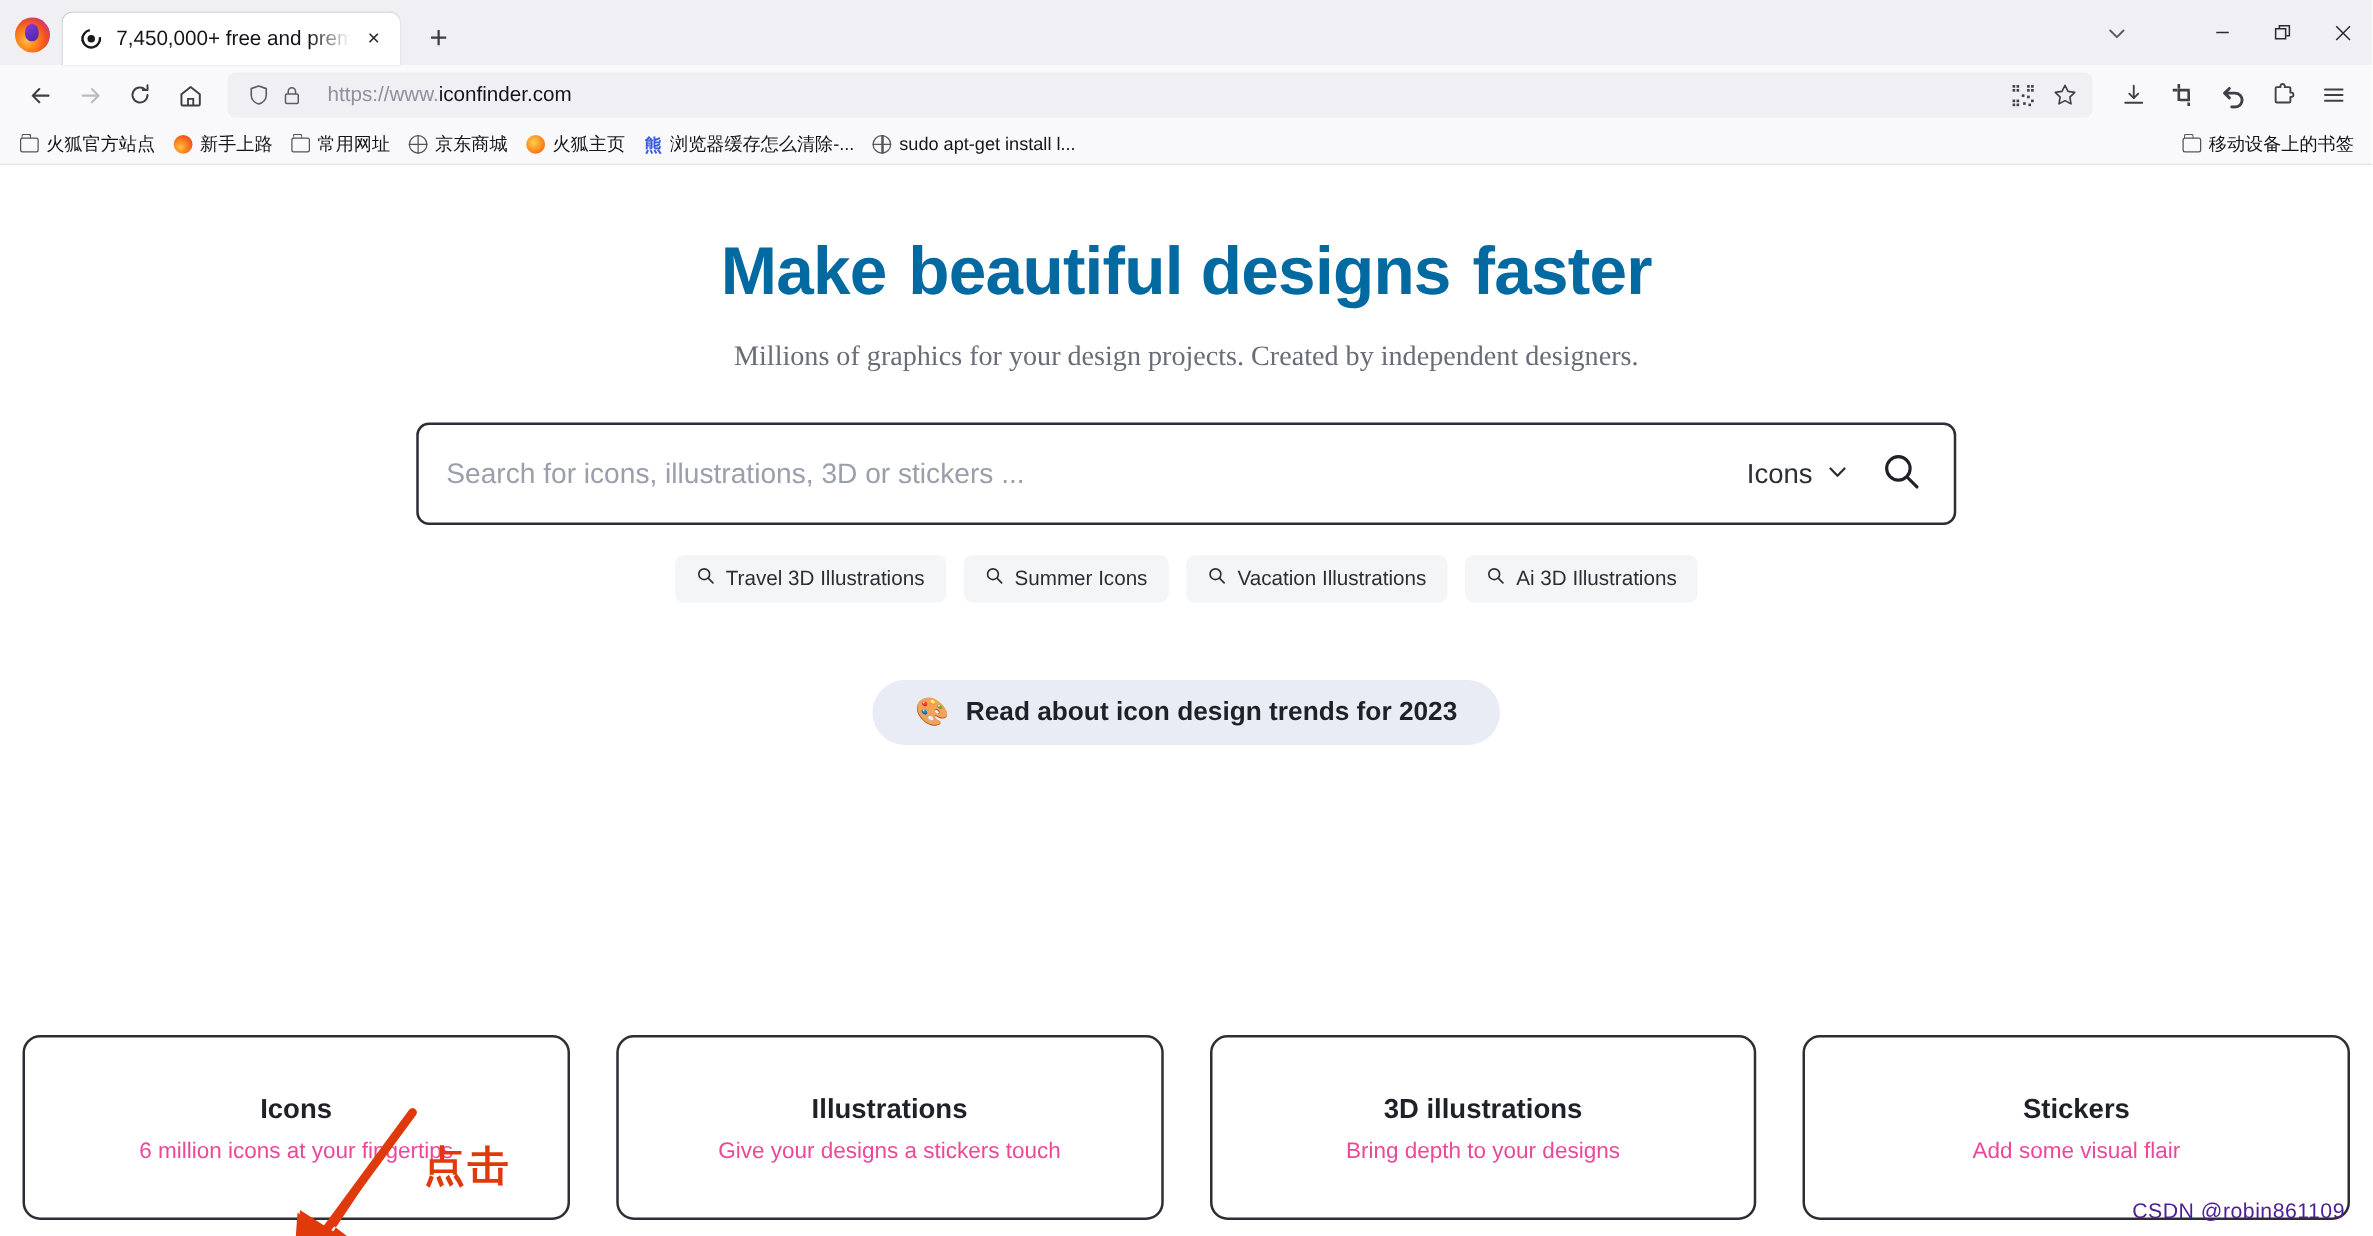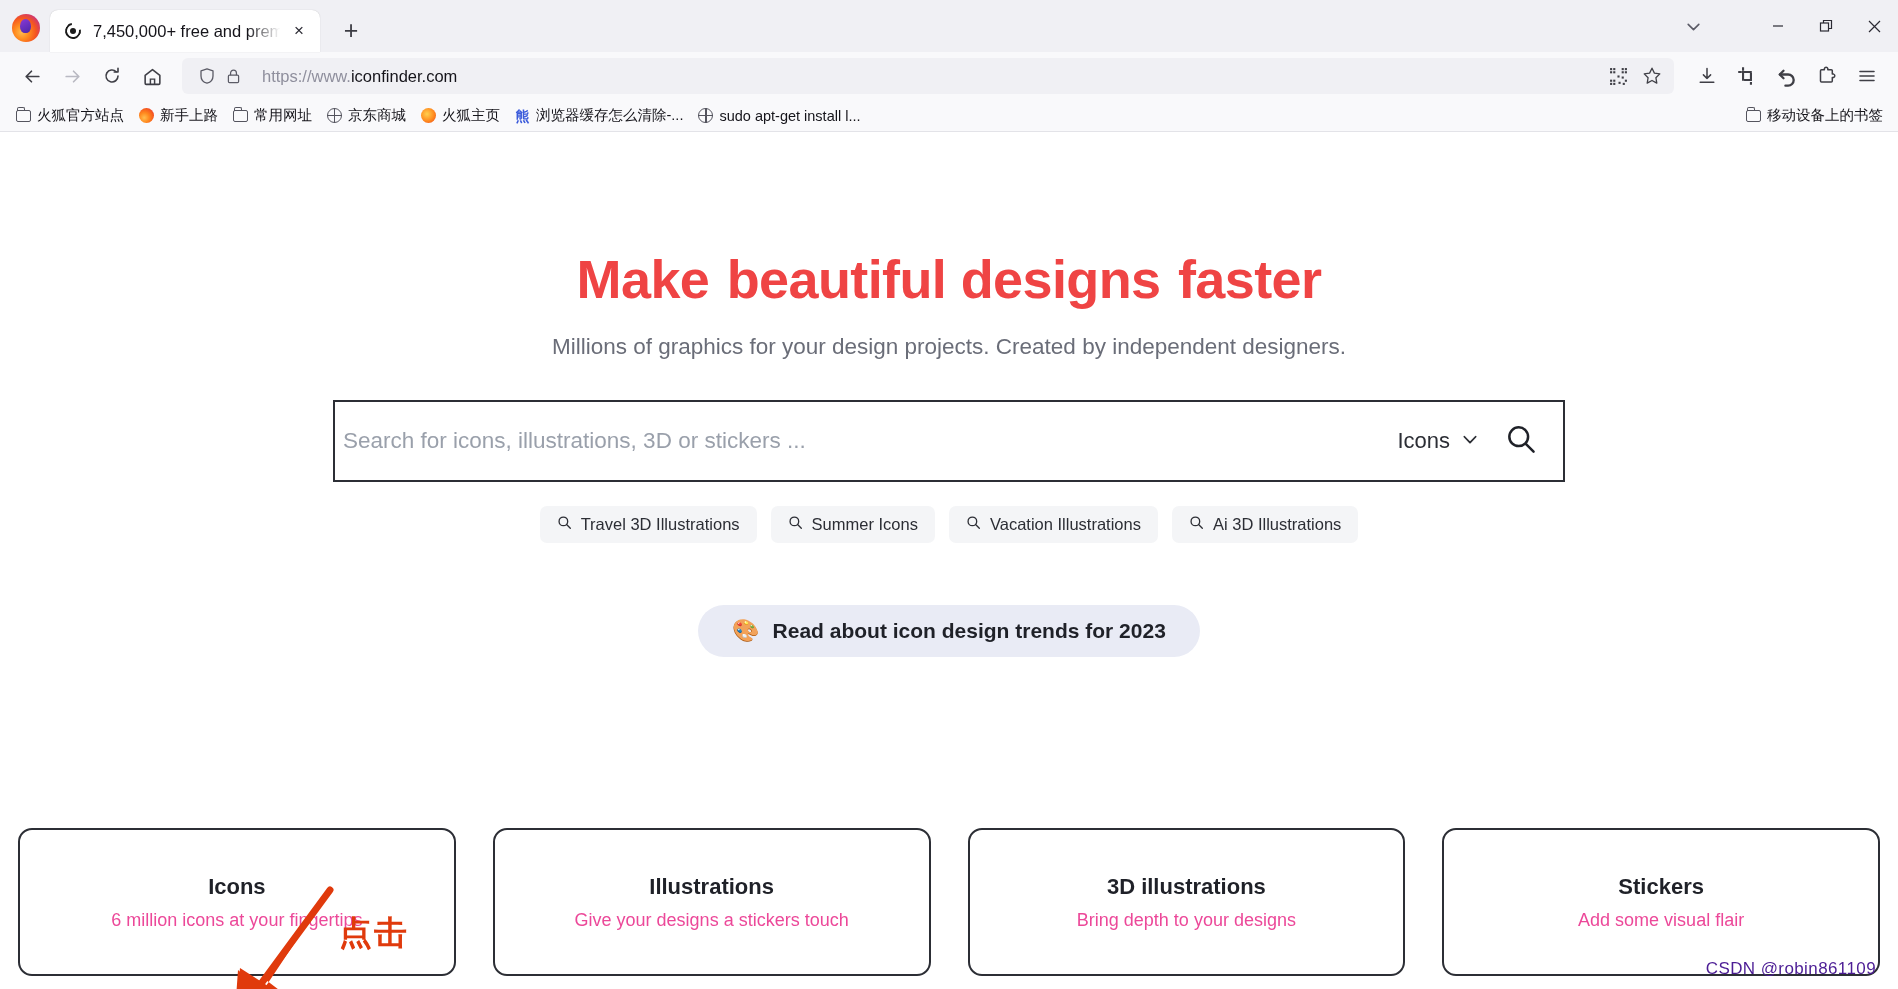--- a/index.html
+++ b/index.html
@@ -152,43 +152,43 @@
     width: 15px; height: 15px; border-radius: 50%;
     background: radial-gradient(circle at 35% 65%, #ffbd4f 0%, #ff8a1e 35%, #f5551f 70%, #c32d8b 100%);
   }
   .ffmini.blue { background: radial-gradient(circle at 40% 40%, #ffd04f 0%, #ff8a1e 55%, #e8421f 100%); }
   .baidu { font-size: 14px; color: #3b5bdb; font-weight: bold; line-height: 1; }
 
   
   .page { position: relative; height: 857px; background: #fff; overflow: hidden; }
 
   .hero-title {
-    text-align: center; margin-top: 116px;
-    font-size: 54px; font-weight: bold; color: #ef4444;
+    text-align: center; margin-top: 54px;
+    font-size: 54px; font-weight: bold; color: #0369a1;
     letter-spacing: -0.6px; position: relative;
   }
   .hero-title .hl {
     position: relative; display: inline-block; padding: 0 3px;
   }
   .hero-title .hl::before {
     content: ""; position: absolute;
     left: -6px; right: -6px; top: 10px; bottom: 2px;
     background: #f6dfa2; z-index: -1;
     border-radius: 48% 42% 50% 45% / 60% 55% 45% 52%;
     transform: rotate(-1.5deg);
   }
   .hero-sub {
     text-align: center; margin-top: 24px;
-    font-size: 22.5px; color: #6a6d78; font-weight: 400;
+    font-size: 22.5px; color: #6a6d78; font-weight: 400; font-family: Liberation Serif, serif;
   }
 
   .searchwrap {
     width: 1232px; margin: 40px auto 0;
-    height: 82px; border: 2.5px solid #2c2e35; border-radius: 0;
-    display: flex; align-items: center; padding: 0 22px 0 8px;
+    height: 82px; border: 2.5px solid #2c2e35; border-radius: 10px;
+    display: flex; align-items: center; padding: 0 22px 0 22px;
     background: #fff;
   }
   .search-input {
     flex: 1; border: none; outline: none; background: transparent;
     font-family: "Liberation Sans", sans-serif;
     font-size: 22.5px; color: #2c2e35;
     caret-color: #2c2e35;
   }
   .search-input::placeholder { color: #9aa0ab; }
   .search-type {

